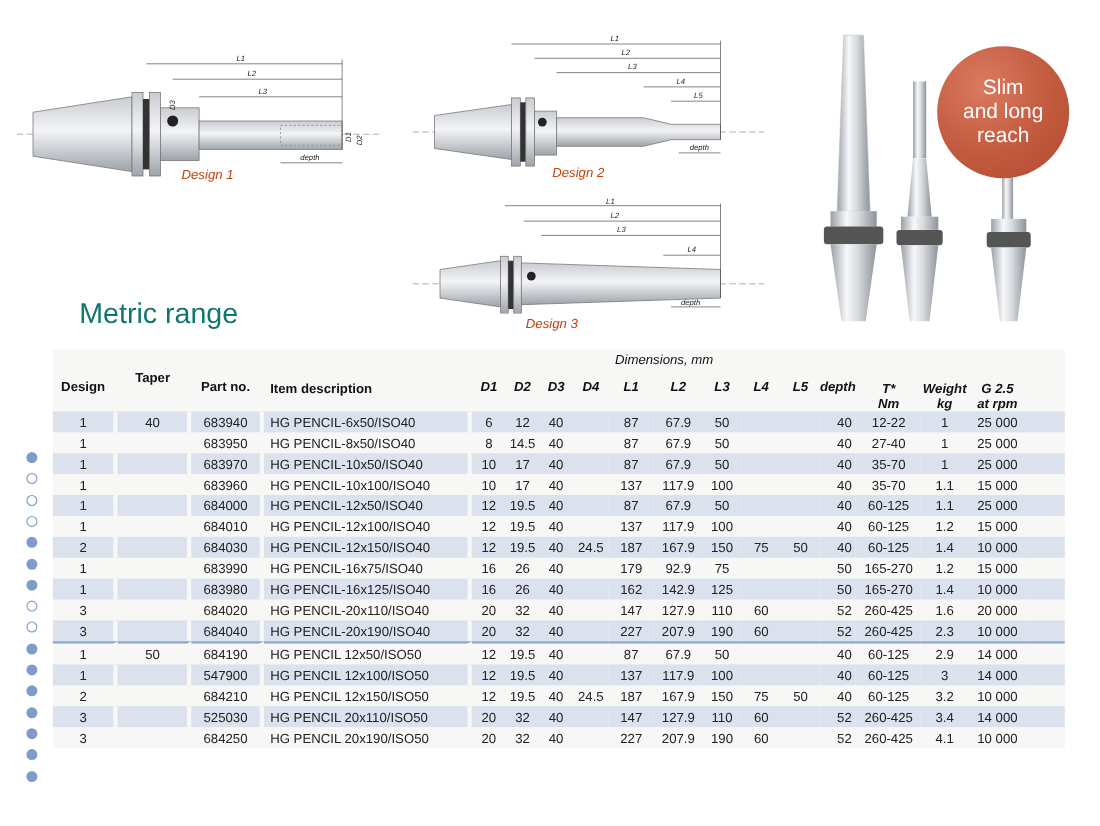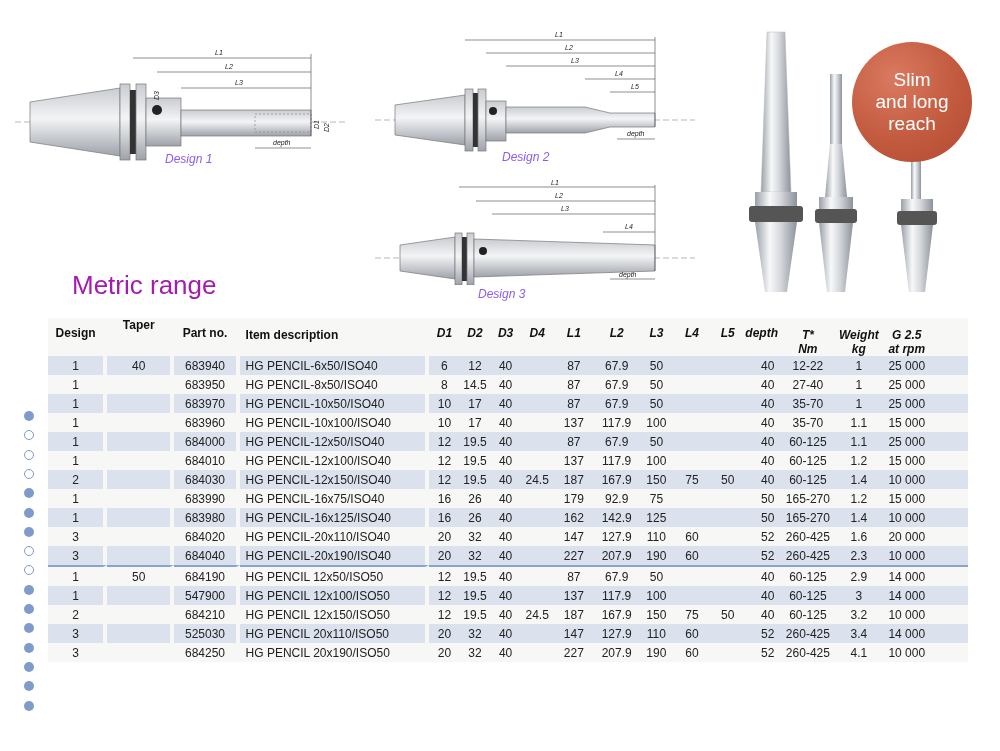--- a/index.html
+++ b/index.html
@@ -1,27 +1,27 @@
 <!DOCTYPE html>
 <html><head>
 <meta charset="utf-8">
 <style>
   html, body { margin:0; padding:0; background:#ffffff; }
   body { width:1000px; height:751px; position:relative; overflow:hidden;
          font-family:"Liberation Sans", sans-serif; color:#222; }
   .diagram { position:absolute; }
   .diagram svg { display:block; }
-  .design-label { position:absolute; font-style:italic; font-size:12px; color:#8b5cf6;
+  .design-label { position:absolute; font-style:italic; font-size:12px; color:#c2410c;
                   font-family:"Liberation Sans", sans-serif; }
   .photo { position:absolute; left:735px; top:22px; width:262px; height:285px; }
   .badge { position:absolute; left:852px; top:42px; width:120px; height:120px; border-radius:50%;
            background:radial-gradient(circle at 35% 30%, #d97a60 0%, #c25a3e 55%, #b04a32 100%);
            color:#fff; font-size:19px; line-height:22px; text-align:center;
            display:flex; flex-direction:column; justify-content:center; align-items:center; }
-  .section-title { position:absolute; left:72px; top:270px; font-size:26px; color:#a21caf; }
+  .section-title { position:absolute; left:72px; top:270px; font-size:26px; color:#0f766e; }
 
   .spec { position:absolute; left:48px; top:318px; width:920px; }
   .spec-head { height:30px; background:linear-gradient(to right, #7b98c6 0%, #a8bcd9 45%, #d6dfec 100%);
                color:#fff; font-size:16px; line-height:30px; padding-left:22px; }
   .spec-head b { font-weight:bold; }
   .spec-head i { font-style:italic; font-weight:normal; color:#fff; }
   table { border-collapse:separate; border-spacing:0; width:920px; font-size:12px; background:#f7f7f6; }
   th { font-weight:bold; font-size:12px; color:#111; padding:0; text-align:center; vertical-align:bottom; }
   th.dimhdr { font-weight:normal; font-style:italic; height:18px; vertical-align:middle; }
   th.it { font-style:italic; }
@@ -217,20 +217,28 @@
         <col style="width:34px">
         <col style="width:36px">
       <col style="width:34px">
         <col style="width:30px">
         <col style="width:58px">
         <col style="width:42px">
         <col style="width:52px">
       <col style="width:34px">
     </colgroup>
     <thead>
+      <tr>
+        <th class="sep"></th>
+          <th class="sep"></th>
+        <th class="sep"></th>
+          <th class="sep"></th>
+        <th class="dimhdr" colspan="10">Dimensions, mm</th>
+        <th colspan="4"></th>
+      </tr>
       <tr style="height:36px">
         <th class="sep" style="vertical-align:middle;padding-bottom:8px">Design</th>
         <th class="sep" style="vertical-align:middle;padding-bottom:24px">Taper</th>
         <th class="sep" style="vertical-align:middle;padding-bottom:8px">Part no.</th>
         <th class="sep left" style="vertical-align:middle;padding-bottom:4px">Item description</th>
         <th class="it" style="vertical-align:middle;padding-bottom:8px">D1</th>
         <th class="it" style="vertical-align:middle;padding-bottom:8px">D2</th>
         <th class="it" style="vertical-align:middle;padding-bottom:8px">D3</th>
         <th class="it" style="vertical-align:middle;padding-bottom:8px">D4</th>
         <th class="it" style="vertical-align:middle;padding-bottom:8px">L1</th>

